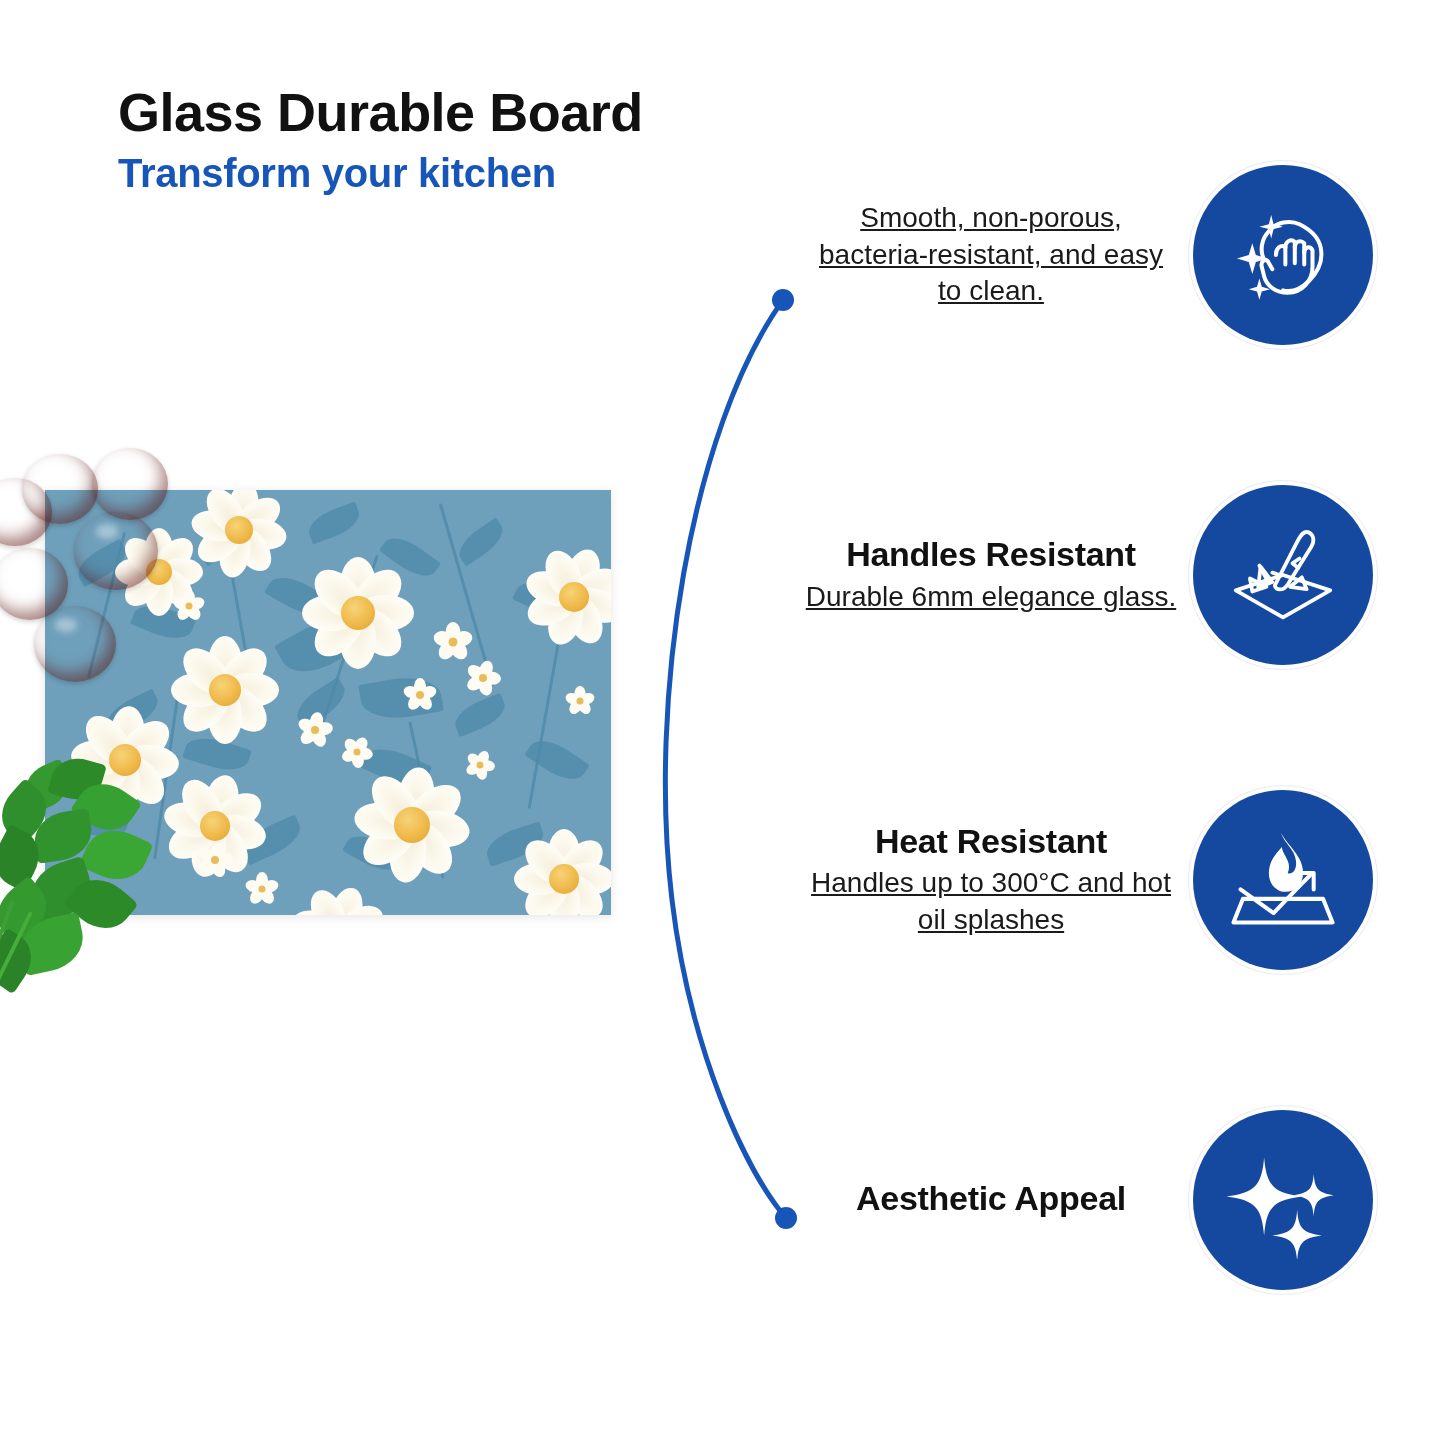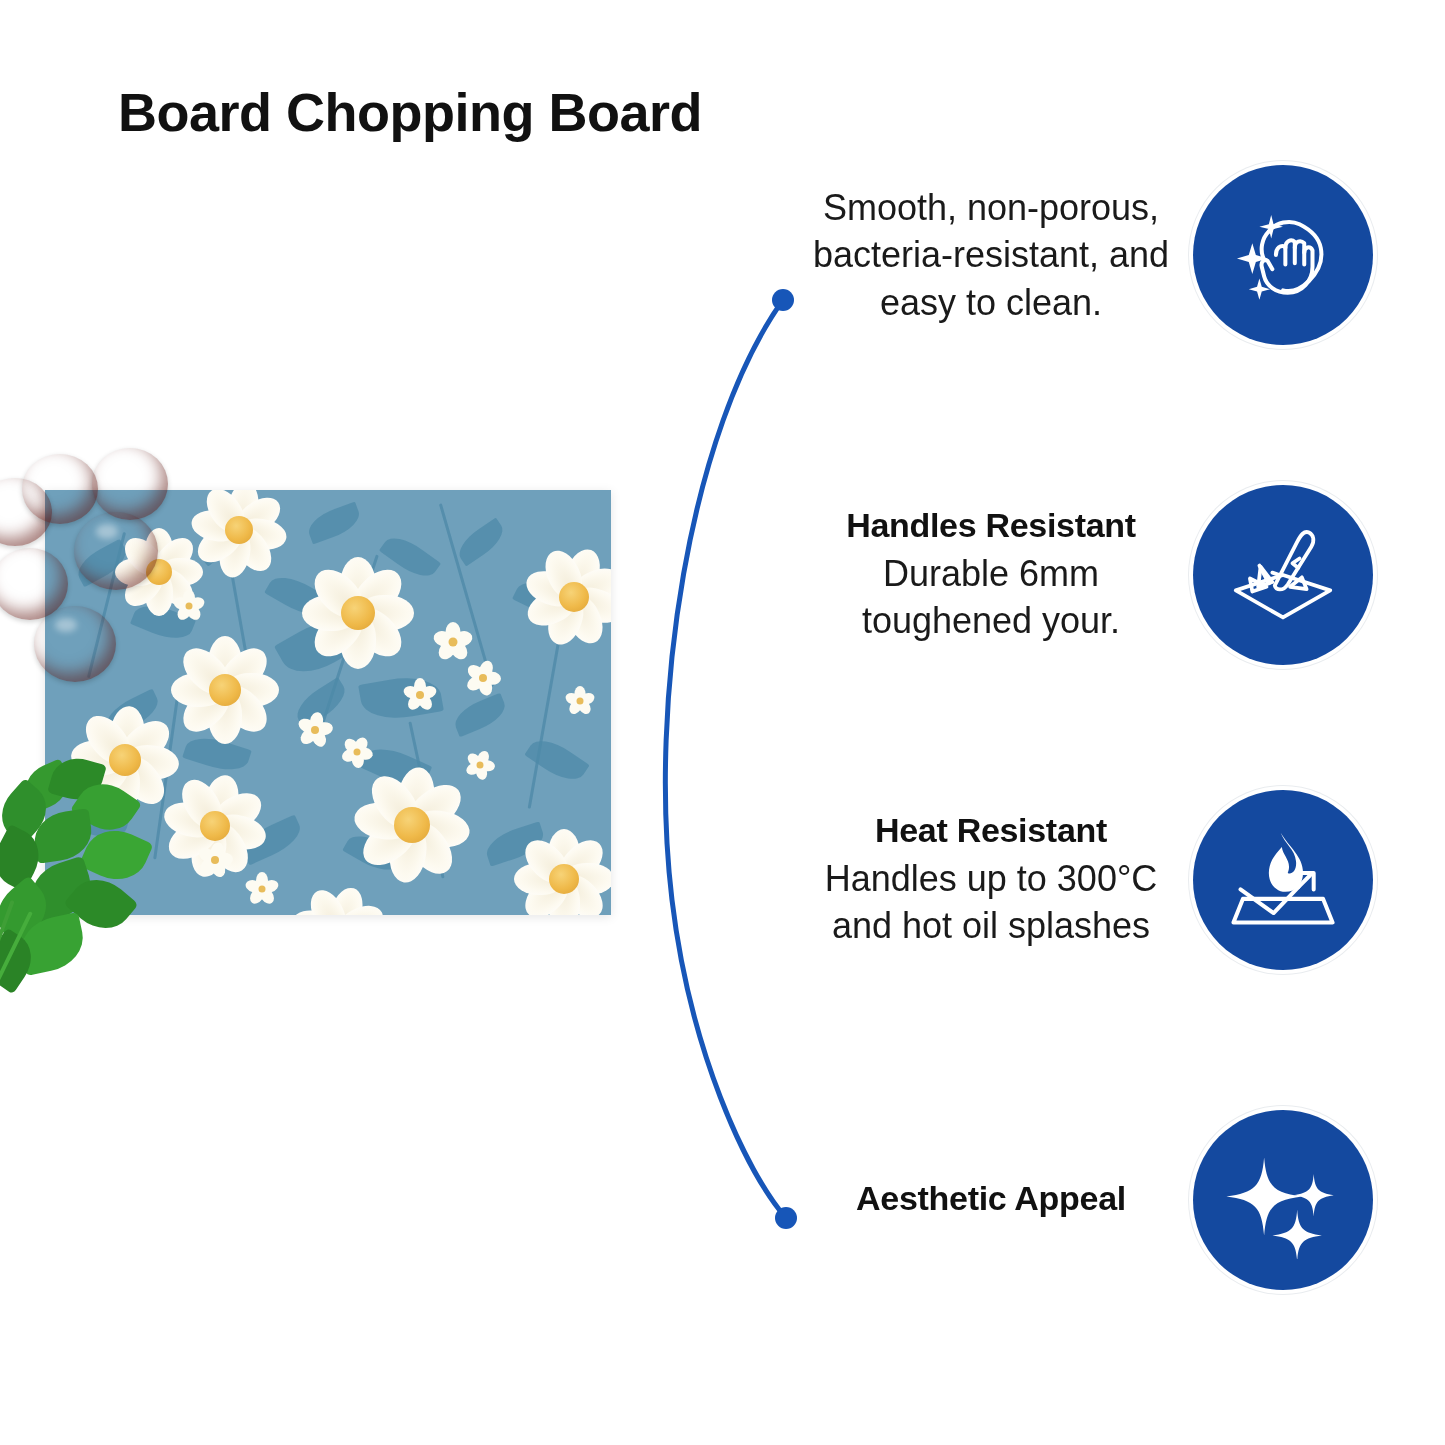--- a/index.html
+++ b/index.html
@@ -73,37 +73,38 @@
   
   #connector { position: absolute; left: 0; top: 0; width: 1445px; height: 1445px; pointer-events: none; }
 
   
   .feature { position: absolute; display: flex; align-items: center; }
   .feat-text { width: 372px; text-align: center; }
   .feat-title {
     font-size: 34px; font-weight: bold; color: #111111;
     letter-spacing: -0.3px; line-height: 1.2; margin-bottom: 4px; white-space: nowrap;
   }
-  .feat-desc { font-size: 36px; color: #1a1a1a; line-height: 1.32; }
+  .feat-desc { font-size: 28px; color: #1a1a1a; line-height: 1.32; text-decoration: underline; }
   .circle {
     width: 180px; height: 180px; border-radius: 50%;
     background: #14499F; margin-left: 16px;
     display: flex; align-items: center; justify-content: center;
     box-shadow: 0 0 0 4px #ffffff, 0 0 0 5px #e9ecef;
     flex: 0 0 180px;
   }
   .circle svg { width: 118px; height: 118px; display: block; }
 </style>
 </head>
 <body>
 
 <div id="page">
 
   <div id="header">
-    <div id="title">Board Chopping Board</div>
+    <div id="title">Glass Durable Board</div>
+    <div id="subtitle">Transform your kitchen</div>
   </div>
 
   <div id="product">
 
     <div id="board">
 
       <div class="leafgrp">
         <div class="stem" style="left:60px;  top:40px;  width:3px;  height:150px; transform:rotate(14deg);"></div>
         <div class="stem" style="left:190px; top:20px;  width:3px;  height:180px; transform:rotate(-10deg);"></div>
         <div class="stem" style="left:300px; top:60px;  width:3px;  height:200px; transform:rotate(18deg);"></div>
@@ -382,21 +383,21 @@
         <path d="M24 40 L27 50 L37 53 L27 56 L24 66 L21 56 L11 53 L21 50 Z" fill="#ffffff" stroke="none"></path>
         <path d="M40 16 L42 24 L50 26 L42 28 L40 36 L38 28 L30 26 L38 24 Z" fill="#ffffff" stroke="none"></path>
         <path d="M30 70 L32 77 L39 79 L32 81 L30 88 L28 81 L21 79 L28 77 Z" fill="#ffffff" stroke="none"></path>
       </svg>
     </div>
   </div>
 
   <div class="feature" style="left:805px; top:485px; width:570px; height:180px;">
     <div class="feat-text">
       <div class="feat-title">Handles Resistant</div>
-      <div class="feat-desc">Durable 6mm toughened your.</div>
+      <div class="feat-desc">Durable 6mm elegance glass.</div>
     </div>
     <div class="circle">
       <svg viewBox="0 0 100 100" fill="none" stroke="#ffffff" stroke-width="3.2" stroke-linecap="round" stroke-linejoin="round">
         <path d="M10 63 L50 50 L90 63 L50 86 Z" fill="none"></path>
         <path d="M72 14 C76 16, 77 21, 74 26 L54 58 C50 64, 44 63, 43 59 L62 22 C65 16, 68 12, 72 14 Z" fill="none"></path>
         <path d="M64 36 L58 40 L63 44" fill="none"></path>
         <path d="M30 42 L38 57" fill="none"></path>
         <path d="M31 43 L29 60 L41 56 Z" fill="none"></path>
         <path d="M22 53 L24 64 L36 60 Z" fill="none"></path>
         <path d="M66 52 L70 62 L56 60 Z" fill="none"></path>

